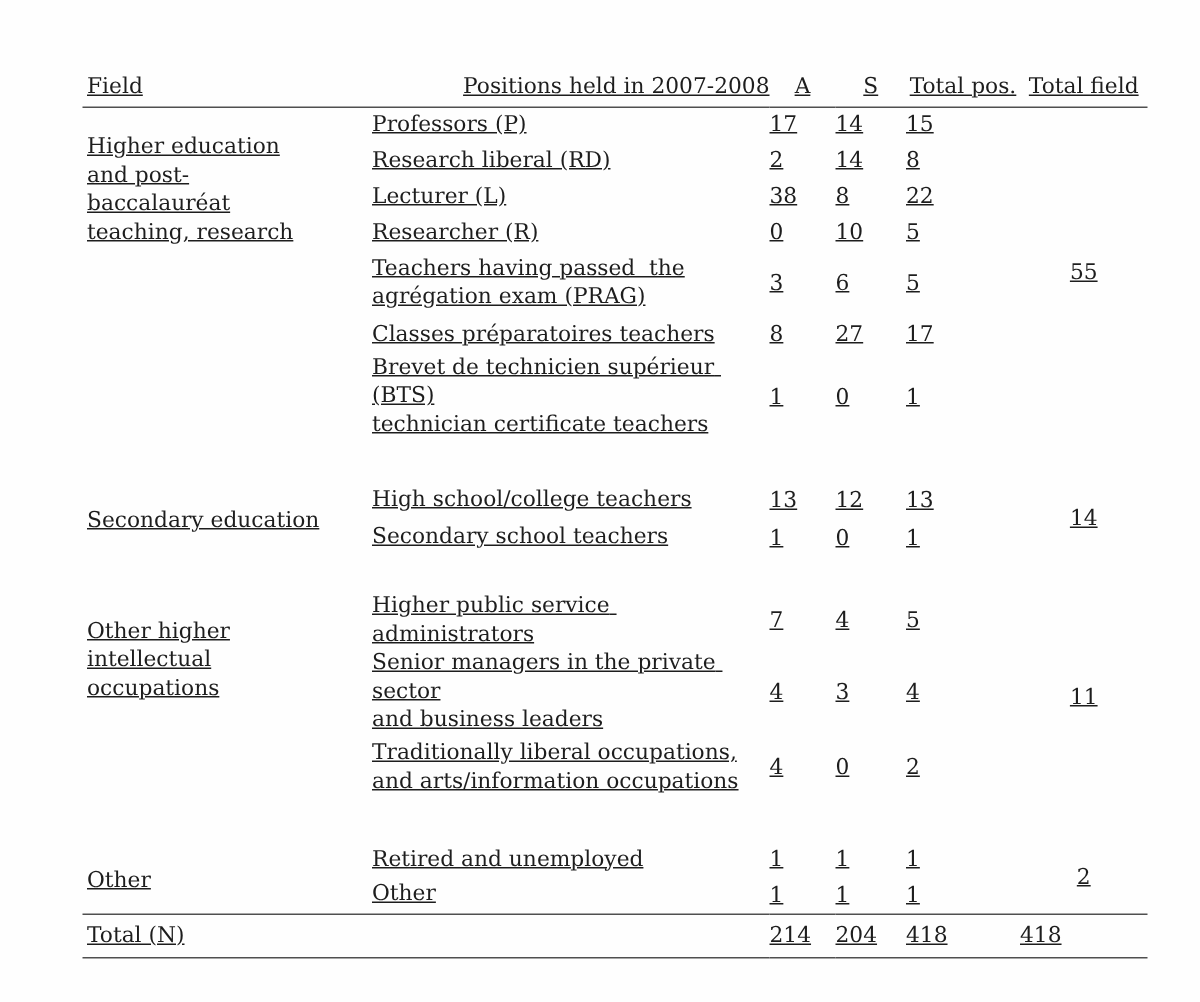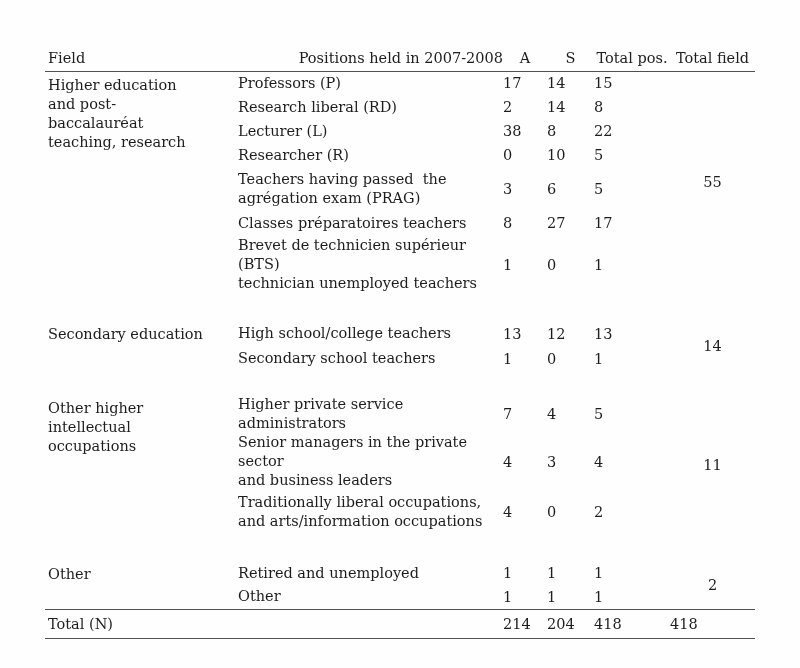--- a/index.html
+++ b/index.html
@@ -10,23 +10,24 @@
     width: 800px;
     height: 668px;
     background: #fefefe;
     font-family: "DejaVu Serif", serif;
     font-size: 14.5px;
     color: #1d1d1d;
     position: relative;
   }
   .table-wrap {
     position: absolute;
-    left: 45px;
+    left: 55px;
     top: 45px;
     width: 710px;
+    text-decoration: underline;
   }
   table {
     border-collapse: collapse;
     width: 710px;
     table-layout: fixed;
   }
   col.c-field { width: 193px; }
   col.c-pos   { width: 265px; }
   col.c-a     { width: 44px; }
   col.c-s     { width: 47px; }
@@ -46,21 +47,21 @@
   }
   th.h-field { text-align: left; padding-left: 3px; }
   th.h-pos   { text-align: right; }
   th.h-num   { text-align: center; }
 
   td.field {
     vertical-align: top;
     text-align: left;
     white-space: pre-wrap;
     line-height: 19px;
-    padding-top: 4px;
+    padding-top: 17px;
     padding-left: 3px;
   }
   td.pos {
     vertical-align: middle;
     white-space: pre-wrap;
     line-height: 19px;
   }
   td.num {
     text-align: left;
     vertical-align: middle;
@@ -150,21 +151,21 @@
         <td class="num">5</td>
       </tr>
       <tr class="rh26">
         <td class="pos">Classes préparatoires teachers</td>
         <td class="num">8</td>
         <td class="num">27</td>
         <td class="num">17</td>
       </tr>
       <tr class="rh43">
         <td class="pos">Brevet de technicien supérieur (BTS)
-technician unemployed teachers</td>
+technician certificate teachers</td>
         <td class="num">1</td>
         <td class="num">0</td>
         <td class="num">1</td>
       </tr>
       <tr class="sp28">
           <td colspan="6"></td>
         </tr>
     </tbody>
 
     <tbody>
@@ -185,21 +186,21 @@
       <tr class="sp24">
           <td colspan="6"></td>
         </tr>
     </tbody>
 
     <tbody>
       <tr class="rh24">
         <td class="field" rowspan="3">Other higher
 intellectual
 occupations</td>
-        <td class="pos">Higher private service administrators</td>
+        <td class="pos">Higher public service administrators</td>
         <td class="num">7</td>
         <td class="num">4</td>
         <td class="num">5</td>
         <td class="tf" rowspan="3">11</td>
       </tr>
       <tr class="rh43">
         <td class="pos">Senior managers in the private sector
 and business leaders</td>
         <td class="num">4</td>
         <td class="num">3</td>

